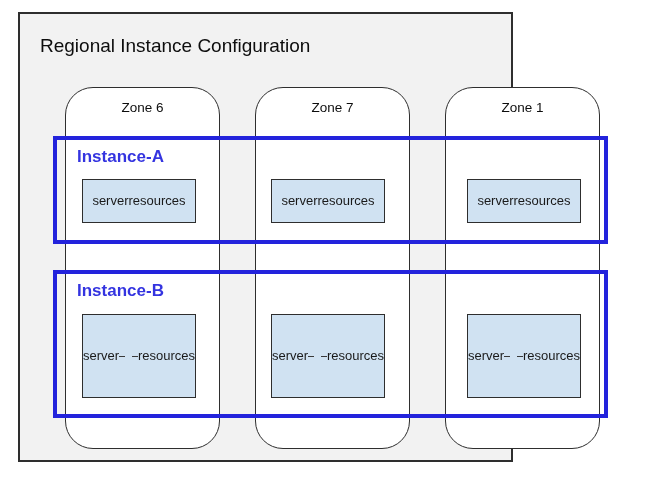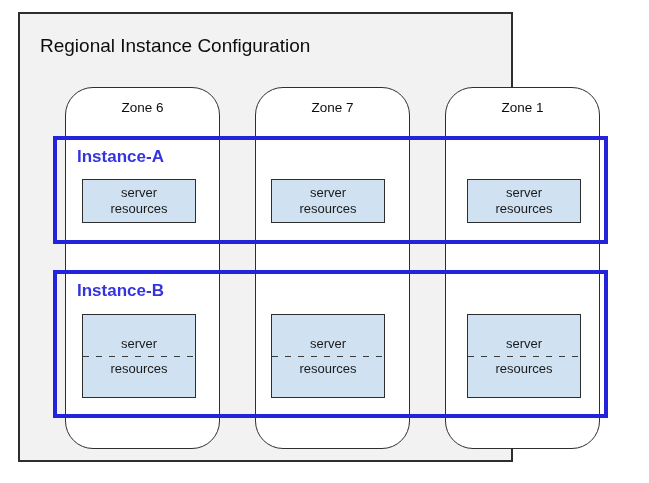--- a/index.html
+++ b/index.html
@@ -58,21 +58,21 @@
     color:#3434e0;
     white-space:nowrap;
   }
   .srv{
     position:absolute;
     width:114px;
     box-sizing:border-box;
     background:#d0e2f2;
     border:1px solid #2e2e2e;
     display:flex;
-    flex-direction:column;
+    flex-direction:row;
     justify-content:center;
     align-items:center;
     text-align:center;
     font-size:13px;
     line-height:16px;
     color:#1a1a1a;
   }
   .srv.row-a{top:165px;height:44px;}
   .srv.row-b{top:300px;height:84px;}
   .srv.col-1{left:62px;}

